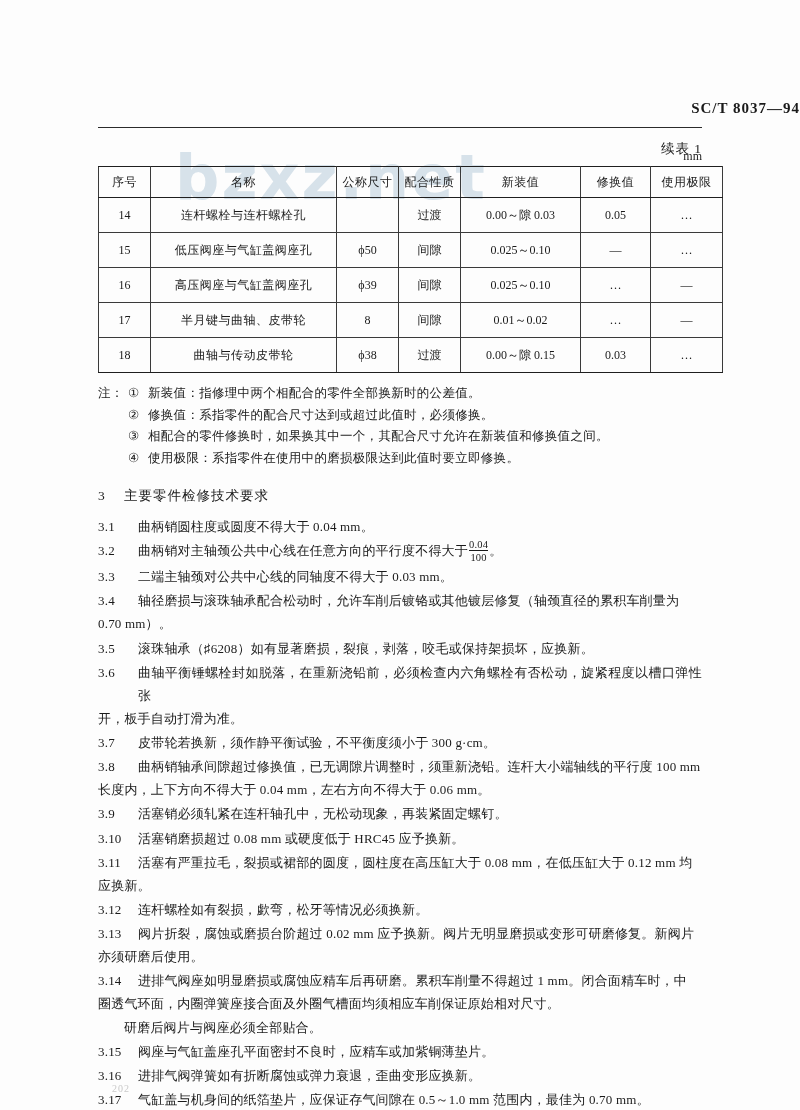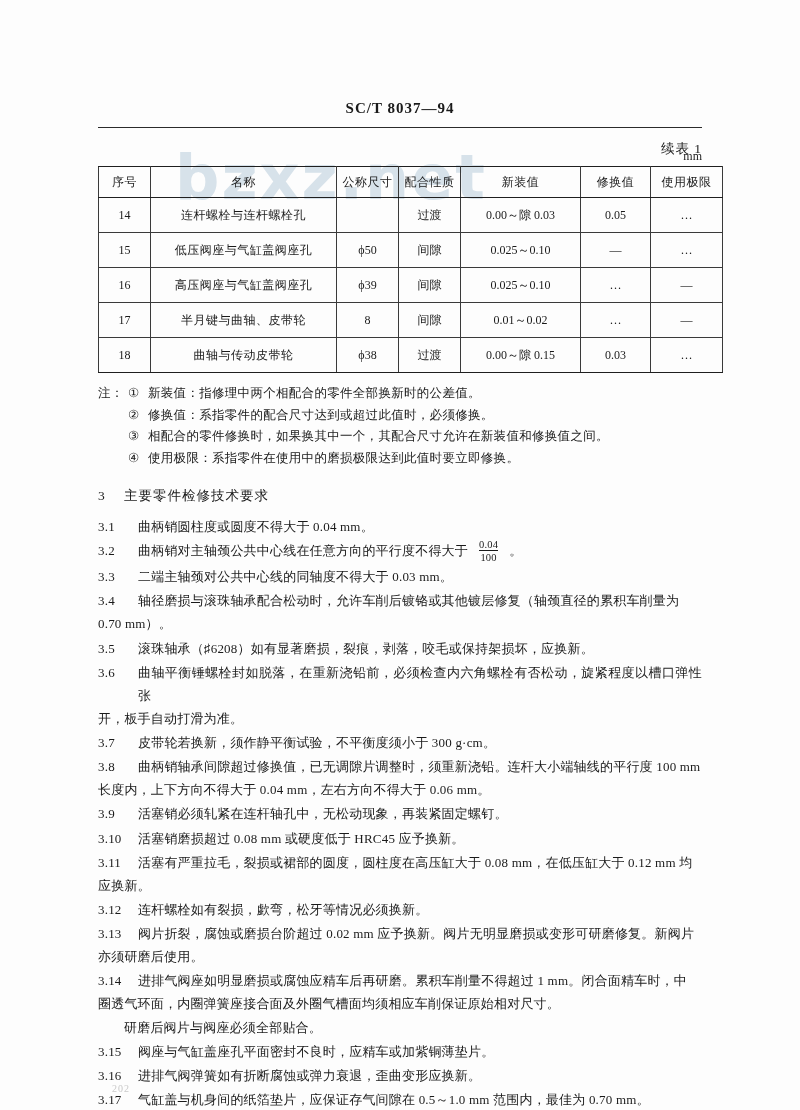--- a/index.html
+++ b/index.html
@@ -30,21 +30,21 @@
     color: #d7e2ea;
     user-select: none;
     z-index: 0;
     white-space: nowrap;
   }
 
   .content { position: relative; z-index: 2; }
 
   
   .std-no {
-    text-align: center;
+    text-align: right;
     font-family: "Liberation Serif", serif;
     font-weight: bold;
     font-size: 15px;
     letter-spacing: 1px;
     padding-top: 100px;
   }
   .header-rule {
     margin: 10px 98px 0 98px;
     border-top: 1.4px solid #2b2b2b;
   }
@@ -141,21 +141,21 @@
   .clause .body { flex: 1; text-align: justify; }
   .cont { padding-left: 0; }
   .indent { text-indent: 2em; }
 
   .frac {
     display: inline-block;
     vertical-align: middle;
     text-align: center;
     font-size: 10.5px;
     line-height: 1.05;
-    margin: 0 11px;
+    margin: 0 1px;
     position: relative;
     top: -1px;
   }
   .frac .den { border-top: 1px solid #1a1a1a; display: block; padding-top: 1px; }
 
   
   .footer-page {
     position: absolute;
     left: 112px;
     bottom: 16px;

